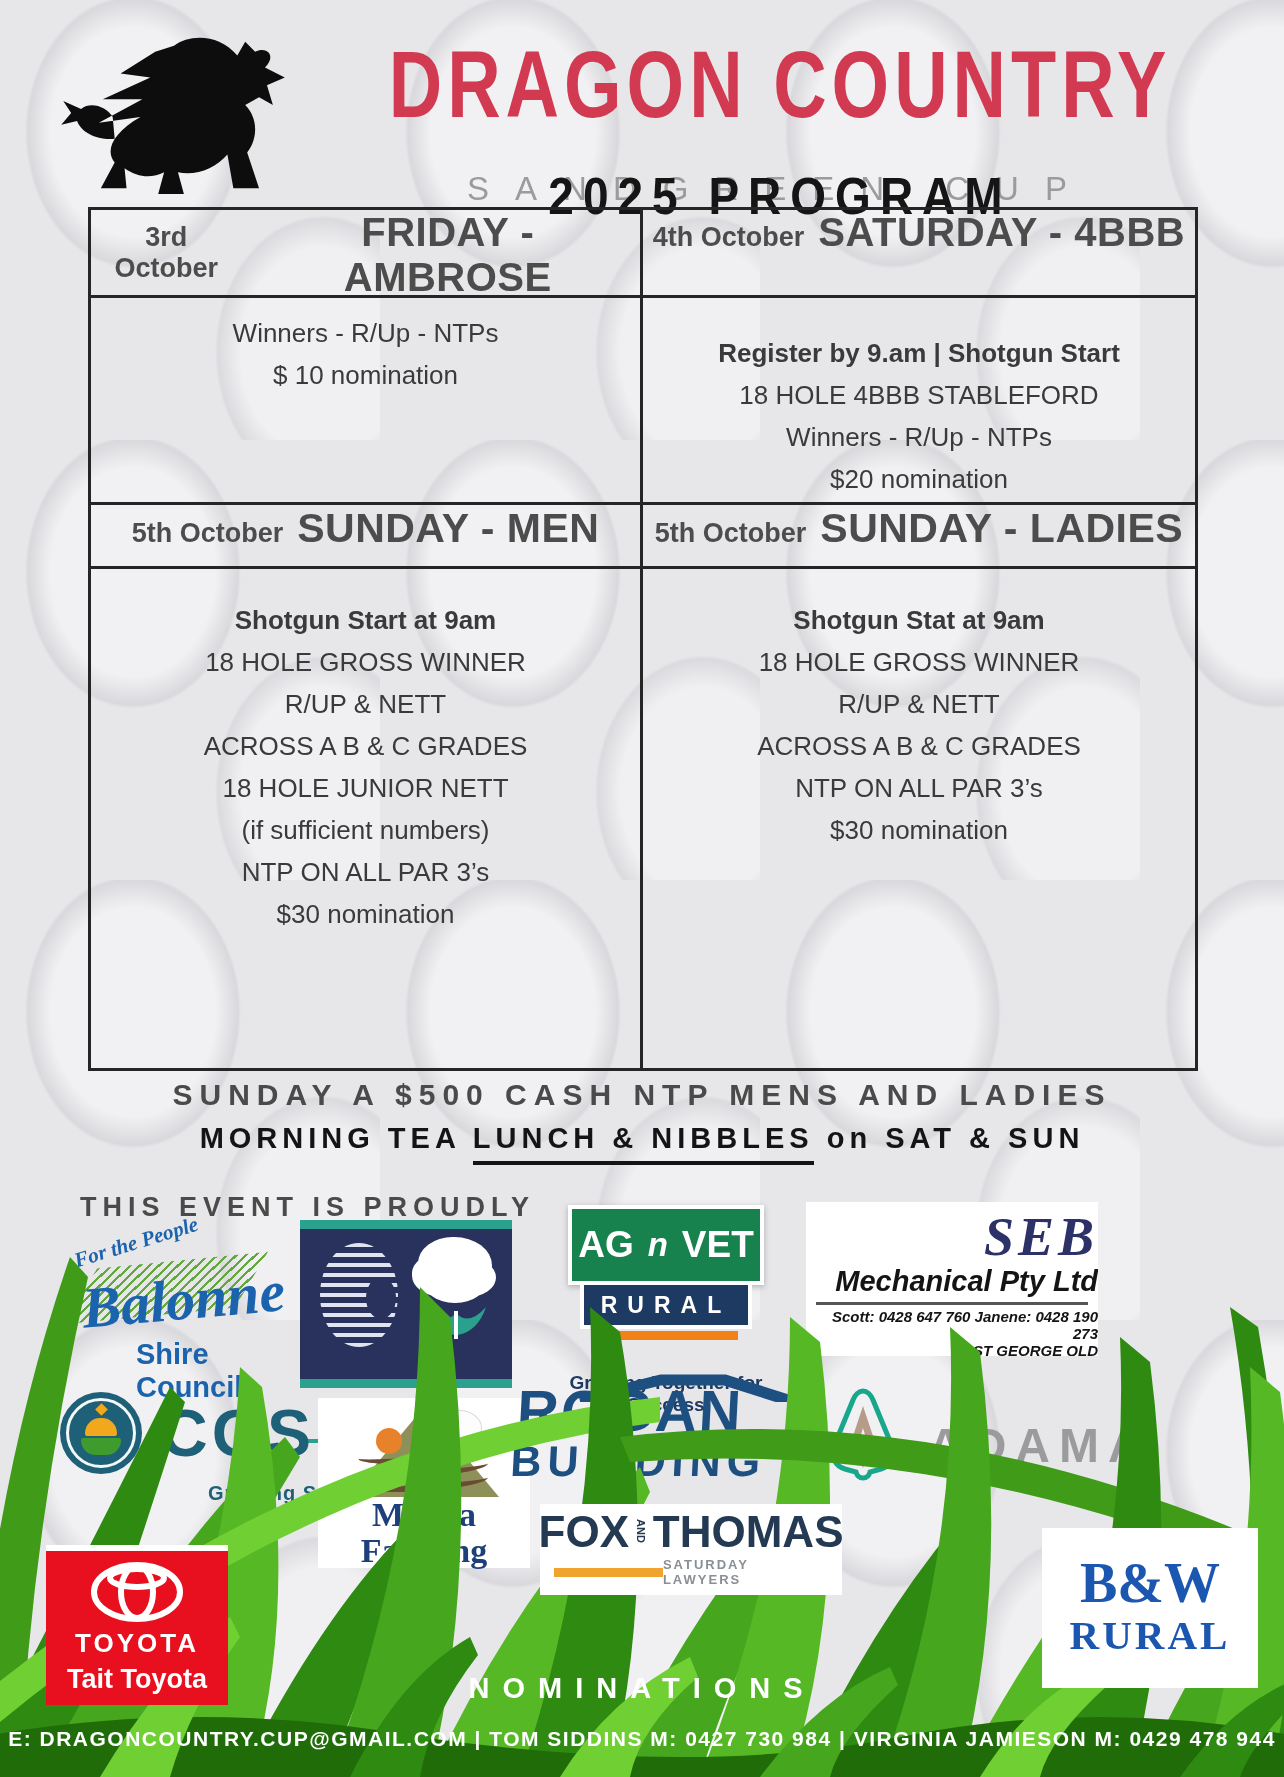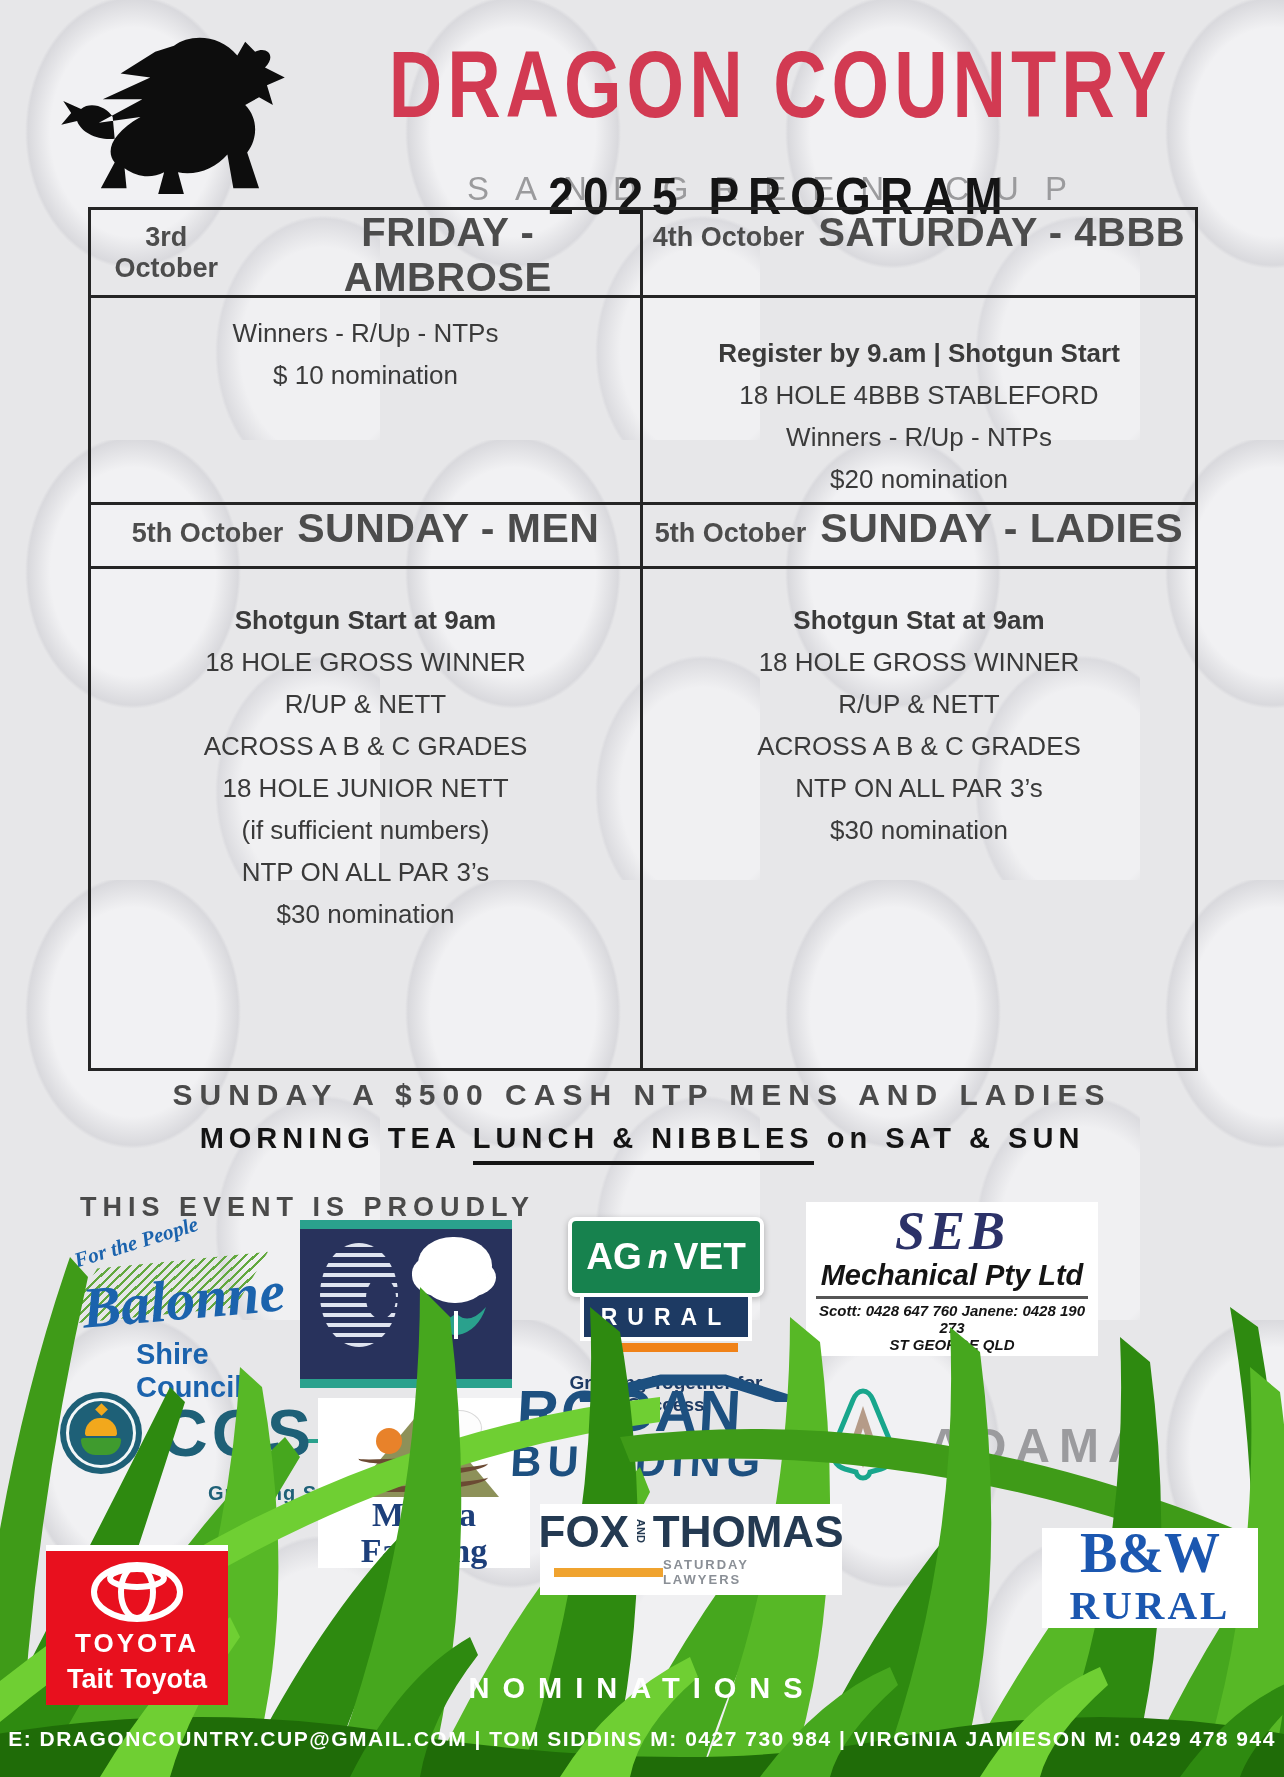--- a/index.html
+++ b/index.html
@@ -51,31 +51,31 @@
   .qc-card{position:relative;width:212px;height:150px;background:#28325c;border-top:9px solid #2aa18d;border-bottom:9px solid #2aa18d;}
   .qc-q{position:absolute;left:20px;top:14px;width:78px;height:104px;border-radius:50%;
     background:repeating-linear-gradient(#dfe4f0 0 4px, rgba(0,0,0,0) 4px 10px);}
   .qc-qhole{position:absolute;left:46px;top:34px;width:30px;height:42px;border-radius:50%;background:#28325c;}
   .qc-cotton{position:absolute;right:20px;top:8px;width:74px;height:56px;background:#fff;border-radius:48% 52% 50% 50%;
     box-shadow:-12px 10px 0 -6px #fff, 12px 12px 0 -8px #fff, 0 16px 0 -6px #fff;}
   .qc-leafs{position:absolute;right:24px;top:76px;}
   .qc-label{display:inline-block;margin-top:10px;font-size:16px;font-weight:800;color:#28325c;letter-spacing:3px;
     border-bottom:4px solid #2aa18d;padding-bottom:5px;}
   .agnvet{position:absolute;left:568px;top:1205px;width:196px;z-index:4;}
-  .ag-green{background:#17824e;border:4px solid #fff;border-radius:8px;height:72px;display:flex;align-items:center;
-    justify-content:center;gap:6px;box-shadow:0 2px 6px rgba(0,0,0,.25);margin-top:12px;}
+  .ag-green{background:#17824e;border:4px solid #fff;border-radius:0;height:72px;display:flex;align-items:center;
+    justify-content:center;gap:14px;box-shadow:0 2px 6px rgba(0,0,0,.25);}
   .ag-green .big{font-size:37px;font-weight:900;color:#fff;}
   .ag-green .small{font-size:33px;font-weight:700;font-style:italic;color:#fff;}
   .ag-navy{background:#1d3a63;border:4px solid #fff;border-top:none;margin:0 12px;height:40px;display:flex;
     align-items:center;justify-content:center;color:#fff;font-size:23px;font-weight:700;letter-spacing:10px;}
   .ag-orange{height:9px;background:#f08218;margin:2px 26px 0;}
   .agnvet-tag{position:absolute;left:545px;top:1372px;width:242px;text-align:center;font-size:19px;font-weight:700;
     color:#1d3a63;z-index:4;}
-  .seb{position:absolute;left:806px;top:1202px;width:292px;height:154px;background:#fff;z-index:4;text-align:center;
-    padding-top:2px;overflow:hidden;box-sizing:border-box;}
+  .seb{position:absolute;left:806px;top:1202px;width:292px;height:154px;background:#fff;z-index:4;text-align:right;
+    padding-top:8px;overflow:hidden;box-sizing:border-box;}
   .seb-name{font-family:"Liberation Serif",serif;font-style:italic;font-weight:900;font-size:54px;line-height:1.0;
     color:#2c3268;letter-spacing:4px;}
   .seb-sub{font-style:italic;font-weight:800;font-size:29px;color:#141414;margin-top:1px;}
   .seb-line{height:3px;background:#555;margin:4px 10px 3px;}
   .seb-contacts{font-style:italic;font-weight:700;font-size:15px;color:#141414;}
   .seb-loc{font-style:italic;font-weight:700;font-size:15px;color:#141414;}
   
   .cgs{position:absolute;left:60px;top:1392px;display:flex;align-items:center;z-index:4;}
   .cgs-icon{width:82px;height:82px;border-radius:50%;background:#1e6077;position:relative;flex:0 0 auto;}
   .cgs-icon::before{content:"";position:absolute;inset:6px;border:3px solid rgba(255,255,255,.95);border-radius:50%;}
@@ -106,21 +106,21 @@
   .fox-row{display:flex;align-items:flex-start;justify-content:center;}
   .fox-fox,.fox-thomas{font-size:44px;font-weight:900;color:#243a52;line-height:1;}
   .fox-and{font-size:11px;font-weight:700;color:#243a52;transform:rotate(90deg);margin:15px 0 0;}
   .fox-bottom{display:flex;justify-content:space-between;align-items:center;margin-top:3px;padding:0 2px;}
   .fox-bar{width:112px;height:9px;background:#f0a32f;}
   .fox-sub{font-size:13px;color:#8a8f96;letter-spacing:2px;font-weight:600;}
   .toyota{position:absolute;left:46px;top:1545px;width:182px;height:160px;background:#e8101e;border-top:6px solid #fff;
     z-index:6;display:flex;flex-direction:column;align-items:center;justify-content:center;gap:5px;box-sizing:border-box;}
   .toy-name{color:#fff;font-weight:800;font-size:26px;letter-spacing:3px;}
   .toy-dealer{color:#fff;font-weight:700;font-size:27px;}
-  .bw{position:absolute;left:1042px;top:1528px;width:216px;height:100px;background:#fff;z-index:6;display:flex;
+  .bw{position:absolute;left:1042px;top:1528px;width:216px;height:160px;background:#fff;z-index:6;display:flex;
     flex-direction:column;align-items:center;justify-content:center;font-family:"Liberation Serif",serif;color:#1b57b0;}
   .bw1{font-size:56px;font-weight:900;line-height:0.95;}
   .bw2{font-size:41px;font-weight:900;letter-spacing:3px;}
   
   .grass{position:absolute;left:0;bottom:0;width:1284px;height:640px;z-index:5;}
   .noms{position:absolute;left:0;top:1672px;width:100%;text-align:center;color:#fff;font-weight:800;font-size:29px;
     letter-spacing:13px;z-index:7;}
   .contact{position:absolute;left:0;top:1727px;width:100%;text-align:center;color:#fff;font-weight:800;font-size:21px;
     letter-spacing:1.5px;z-index:7;white-space:nowrap;}
 </style>

